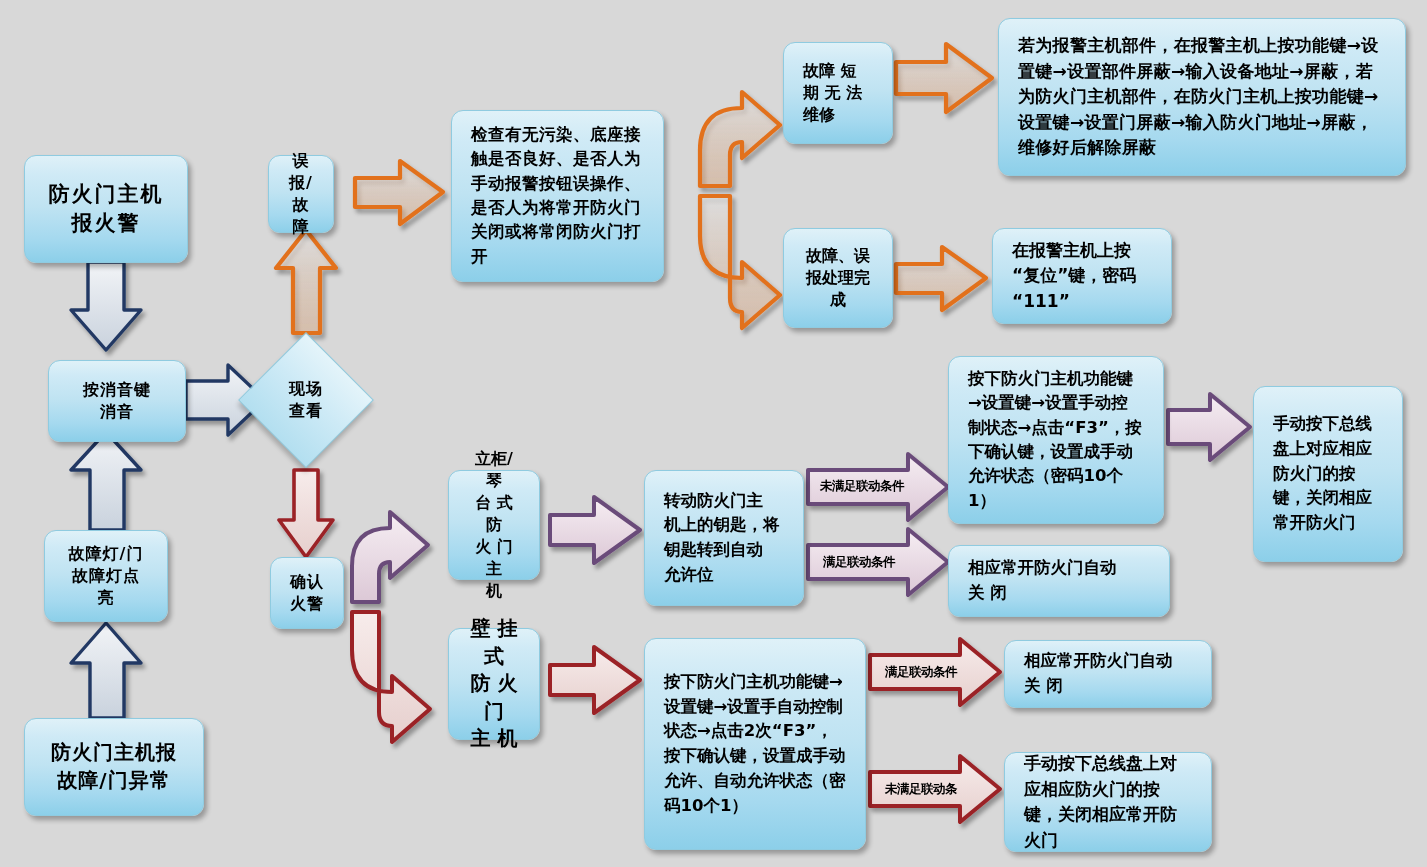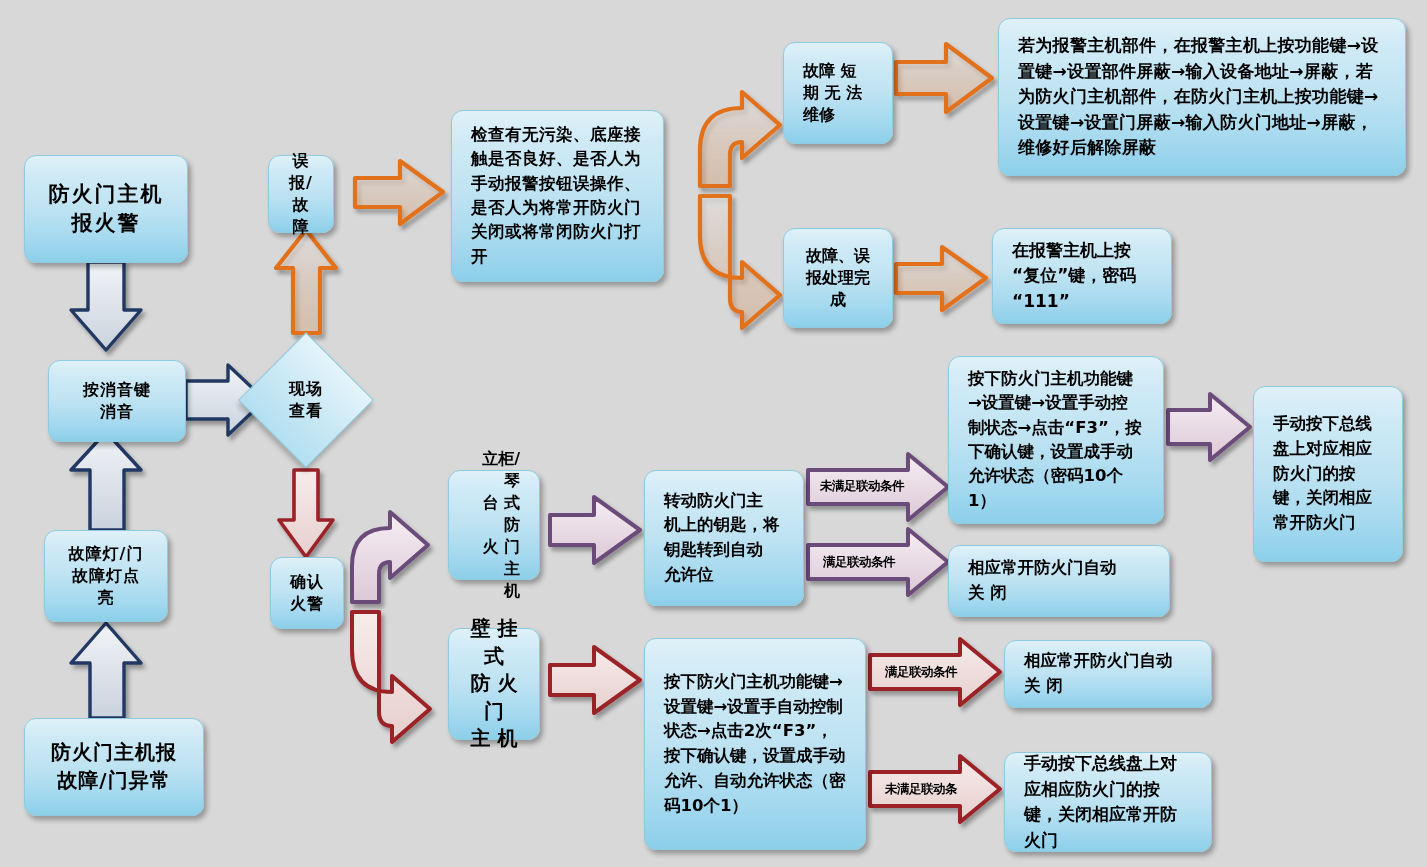--- a/index.html
+++ b/index.html
@@ -209,21 +209,21 @@
   </div>
 
   <div class="node" style="left:998px;top:18px;width:408px;height:158px;font-size:17px;text-align:left;line-height:1.5;letter-spacing:0.3px;">
     <span class="txt">若为报警主机部件，在报警主机上按功能键→设置键→设置部件屏蔽→输入设备地址→屏蔽，若为防火门主机部件，在防火门主机上按功能键→设置键→设置门屏蔽→输入防火门地址→屏蔽，维修好后解除屏蔽</span>
   </div>
 
   <div class="node" style="left:992px;top:228px;width:180px;height:96px;font-size:17px;text-align:left;line-height:1.5;">
     <span class="txt">在报警主机上按<br>“复位”键，密码<br>“111”</span>
   </div>
 
-  <div class="node" style="left:448px;top:470px;width:92px;height:110px;font-size:16px;text-align:right;">
+  <div class="node" style="left:448px;top:470px;width:92px;height:110px;font-size:16px;text-align:center;">
     <span class="txt">立柜/琴<br>台 式 防<br>火 门 主<br>机</span>
   </div>
 
   <div class="node" style="left:448px;top:628px;width:92px;height:112px;font-size:20px;text-align:center;">
     <span class="txt">壁 挂 式<br>防 火 门<br>主 机</span>
   </div>
 
   <div class="node" style="left:644px;top:470px;width:160px;height:136px;font-size:16.5px;text-align:left;line-height:1.5;">
     <span class="txt">转动防火门主<br>机上的钥匙，将<br>钥匙转到自动<br>允许位</span>
   </div>

